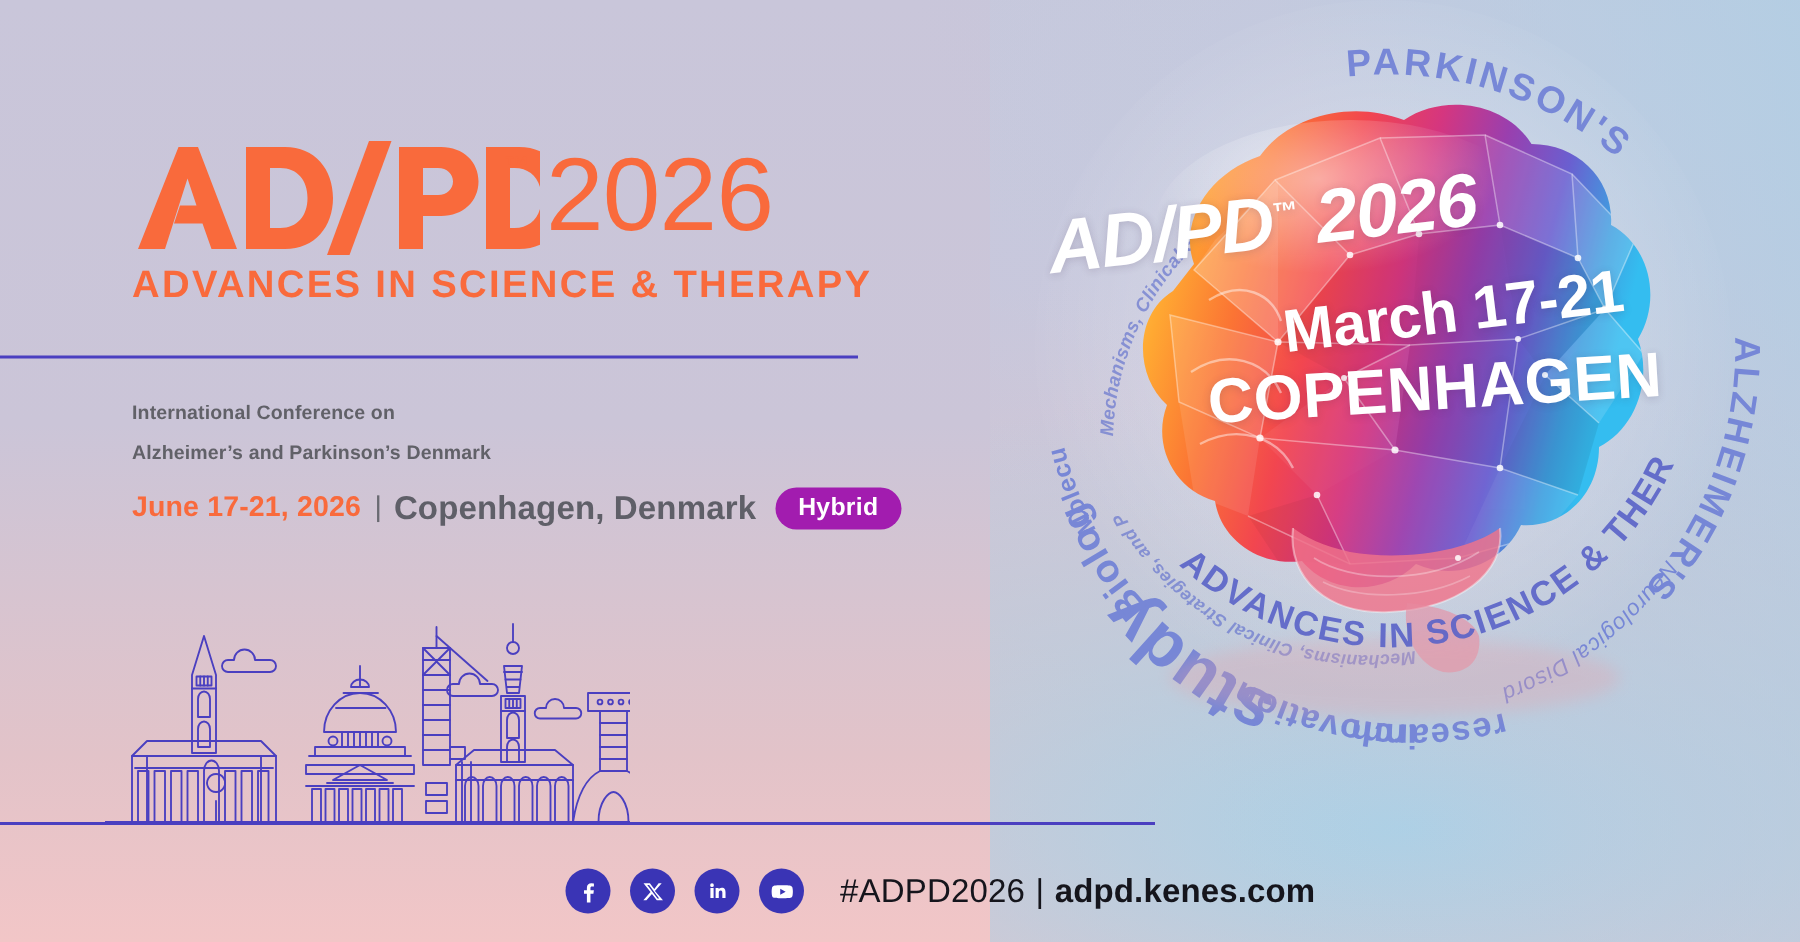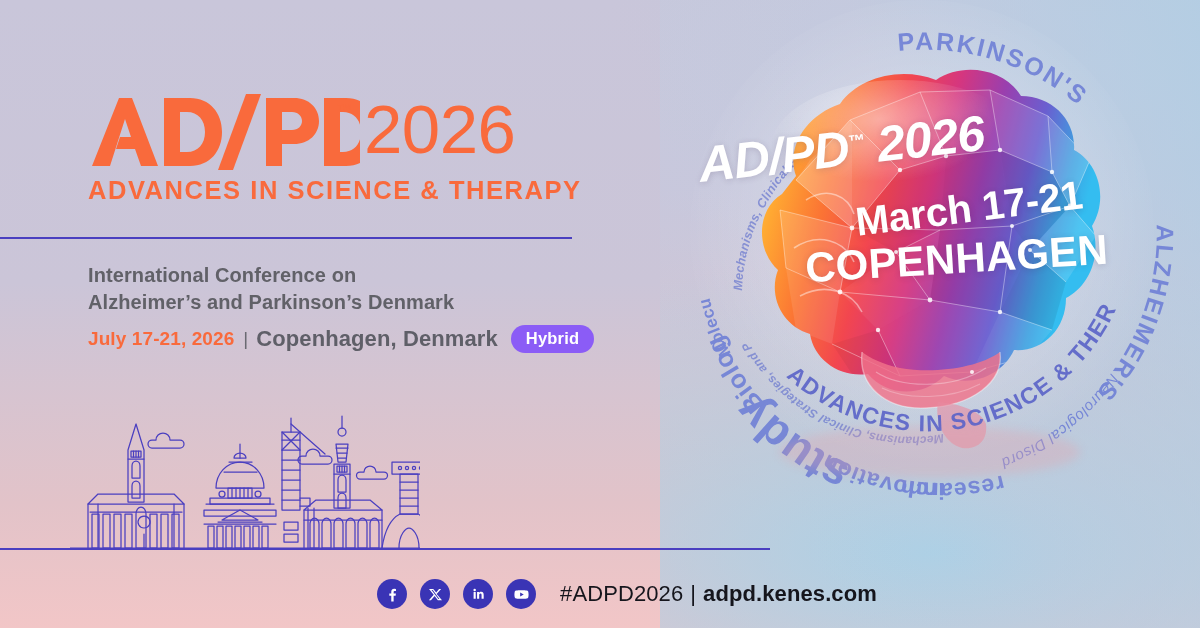--- a/index.html
+++ b/index.html
@@ -47,31 +47,31 @@
     color:#f96a3c; white-space:nowrap;
   }
 
   .rule-top {
     position:absolute; left:0; top:237px; width:572px; height:2px;
     background:#4a3fc0;
   }
 
   .conf-block { position:absolute; left:88px; top:262px; width:520px; }
   .conf-line {
-    font-size:20px; font-weight:700; color:#616168;
+    font-size:13px; font-weight:700; color:#616168;
     line-height:26.5px; letter-spacing:0.1px; white-space:nowrap;
   }
   .date-row {
     margin-top:10px; display:flex; align-items:center; white-space:nowrap;
   }
   .date-txt { font-size:19px; font-weight:700; color:#f96a3c; letter-spacing:0.1px; }
   .sep-pipe { font-size:19px; font-weight:500; color:#6a6a72; margin:0 8px 0 9px; }
   .loc-txt { font-size:22px; font-weight:700; color:#5f5f68; letter-spacing:0.1px; }
   .hybrid-pill {
-    margin-left:13px; background:#8b5cf6; color:#fff;
+    margin-left:13px; background:#a21caf; color:#fff;
     font-size:16.5px; font-weight:700; letter-spacing:0.2px;
     padding:5px 15px 6px; border-radius:14px; line-height:1;
   }
 
   
   .skyline { position:absolute; left:70px; top:410px; width:350px; height:145px; }
   .rule-bottom {
     position:absolute; left:0; top:548px; width:770px; height:1.6px;
     background:#4a3fc0;
   }
@@ -339,21 +339,21 @@
       </div>
       <div class="tagline">ADVANCES IN SCIENCE &amp; THERAPY</div>
     </div>
 
     <div class="rule-top"></div>
 
     <div class="conf-block">
       <div class="conf-line">International Conference on</div>
       <div class="conf-line">Alzheimer’s and Parkinson’s Denmark</div>
       <div class="date-row">
-        <span class="date-txt">July 17-21, 2026</span>
+        <span class="date-txt">June 17-21, 2026</span>
         <span class="sep-pipe">|</span>
         <span class="loc-txt">Copenhagen, Denmark</span>
         <span class="hybrid-pill">Hybrid</span>
       </div>
     </div>
 
     <div class="skyline">
       <svg width="350" height="145" viewBox="0 0 350 145">
         <g fill="none" stroke="#4a3fc0" stroke-width="1.25" stroke-linejoin="round" stroke-linecap="round">
 

